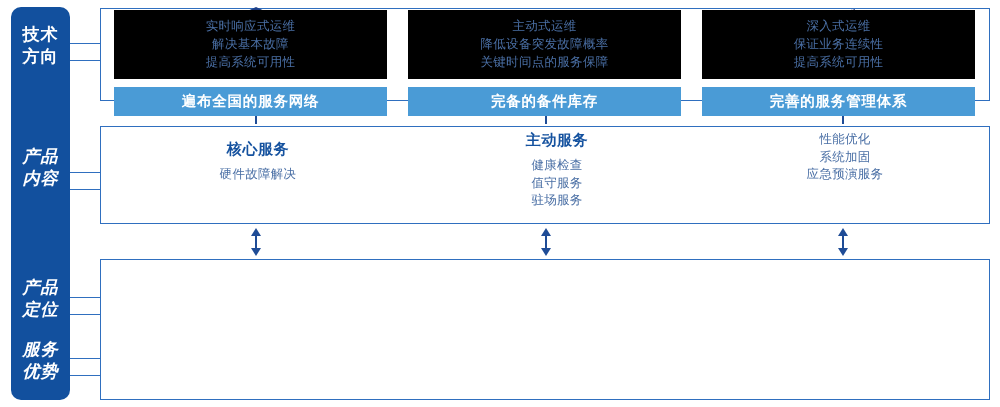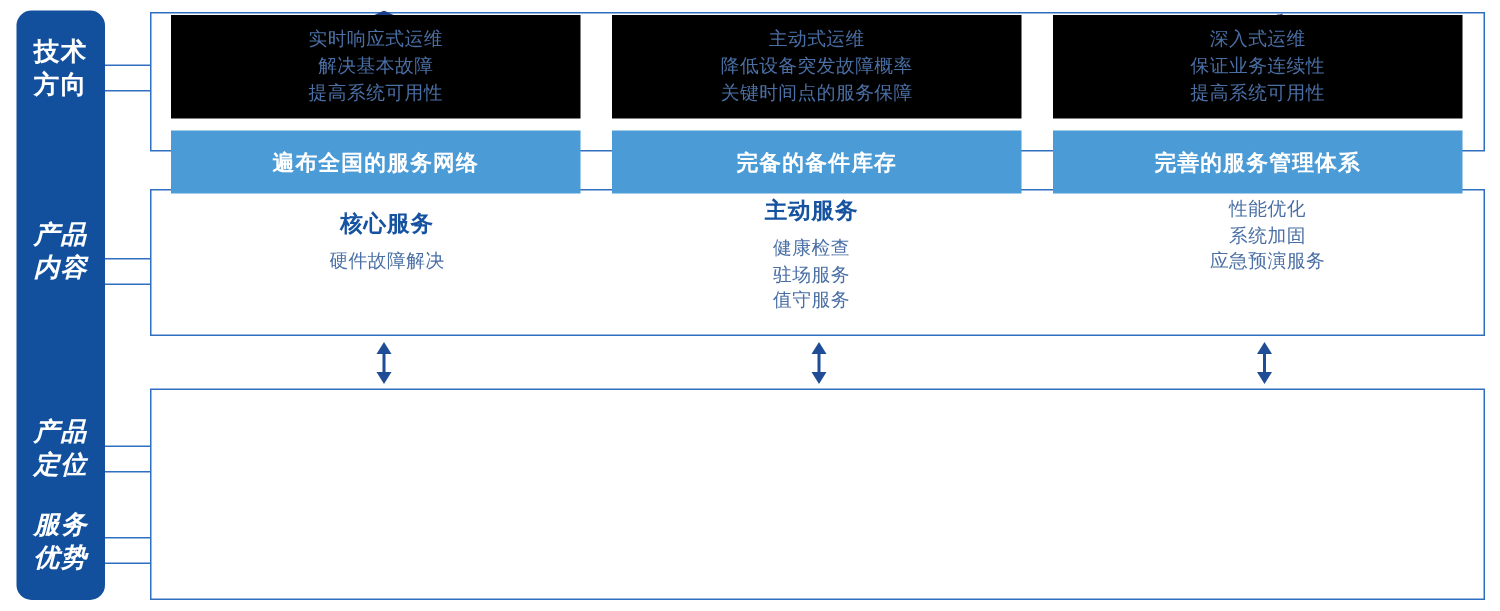--- a/index.html
+++ b/index.html
@@ -119,21 +119,21 @@
     text-align: center;
   }
   .pos-line {
     font-size: 12.5px;
     color: #4a6fa5;
     line-height: 18px;
     letter-spacing: 0.3px;
   }
   .pos-blue {
     margin-top: 8px;
-    height: 42px;
+    height: 29px;
     background: #4A9BD6;
     color: #ffffff;
     font-size: 14.5px;
     font-weight: bold;
     letter-spacing: 0.8px;
     display: flex;
     align-items: center;
     justify-content: center;
   }
 
@@ -269,25 +269,25 @@
     <div class="arrow-shaft" style="top:7px; height:13px;"></div>
   </div>
 
   <div class="panel" id="panel-prod"></div>
 
   <div class="prod-cell" style="left:133px; top:140px;">
     <div class="prod-title">核心服务</div>
     <div class="prod-item">硬件故障解决</div>
   </div>
 
-  <div class="prod-cell" style="left:416px; top:131px;">
+  <div class="prod-cell" style="left:432px; top:131px;">
     <div class="prod-title">主动服务</div>
     <div class="prod-item">健康检查</div>
+    <div class="prod-item">值守服务</div>
     <div class="prod-item">驻场服务</div>
-    <div class="prod-item">值守服务</div>
   </div>
 
   <div class="prod-cell" style="left:720px; top:131px;">
     <div class="prod-item">性能优化</div>
     <div class="prod-item">系统加固</div>
     <div class="prod-item">应急预演服务</div>
   </div>
 
   <div class="arrow-dbl" style="left:249px; top:228px; height:28px;">
     <div class="arrow-head-up"></div>

